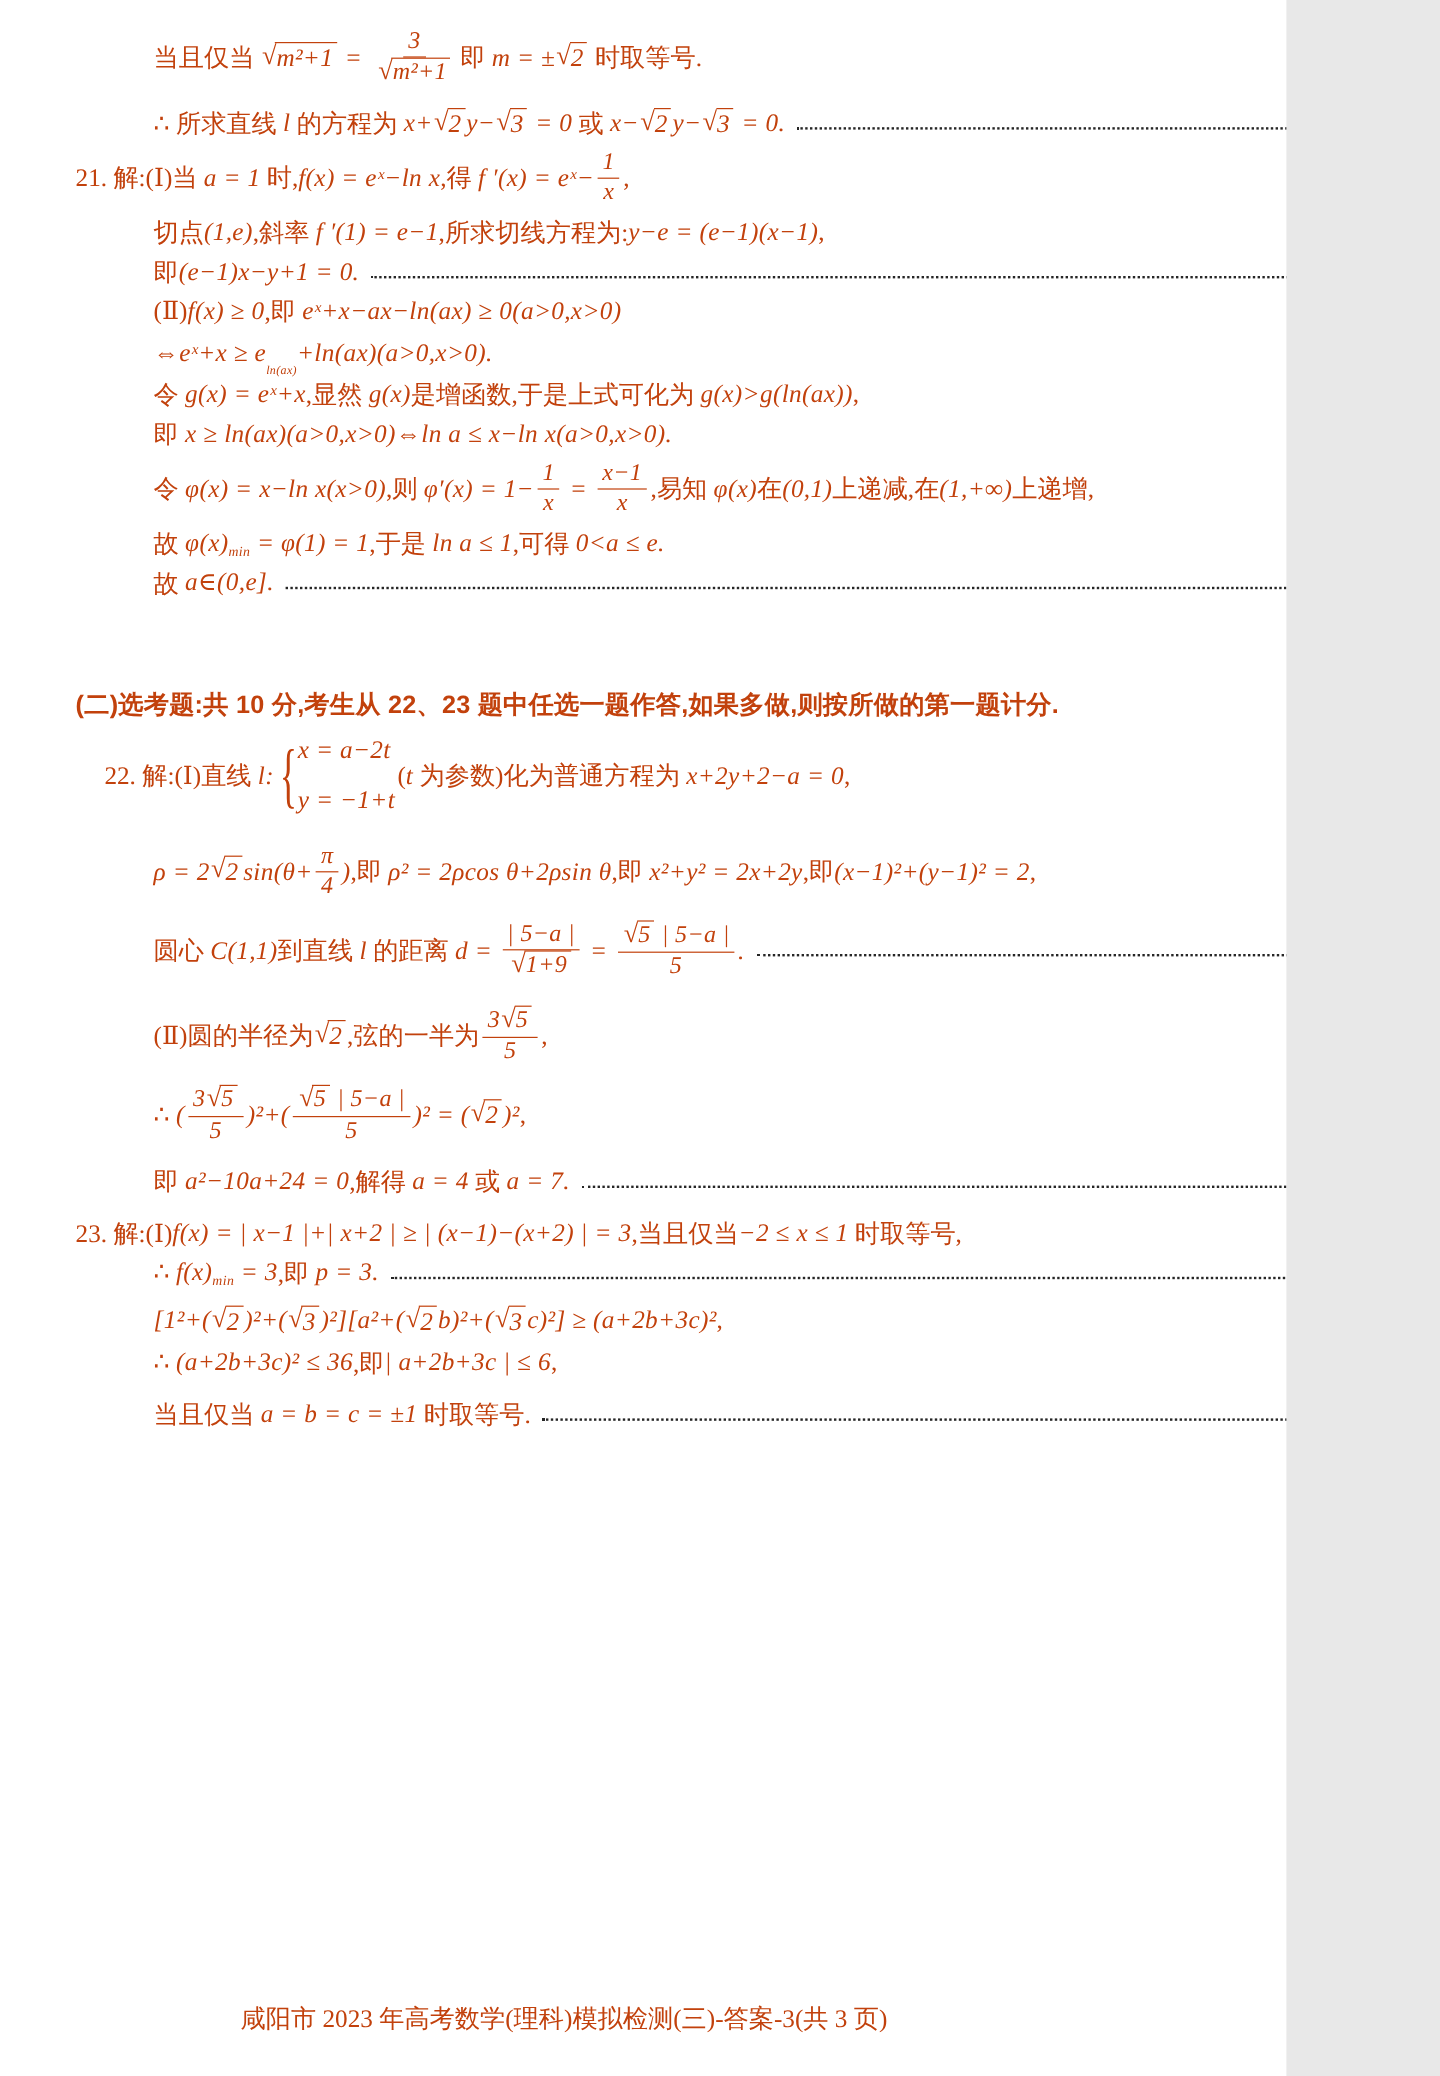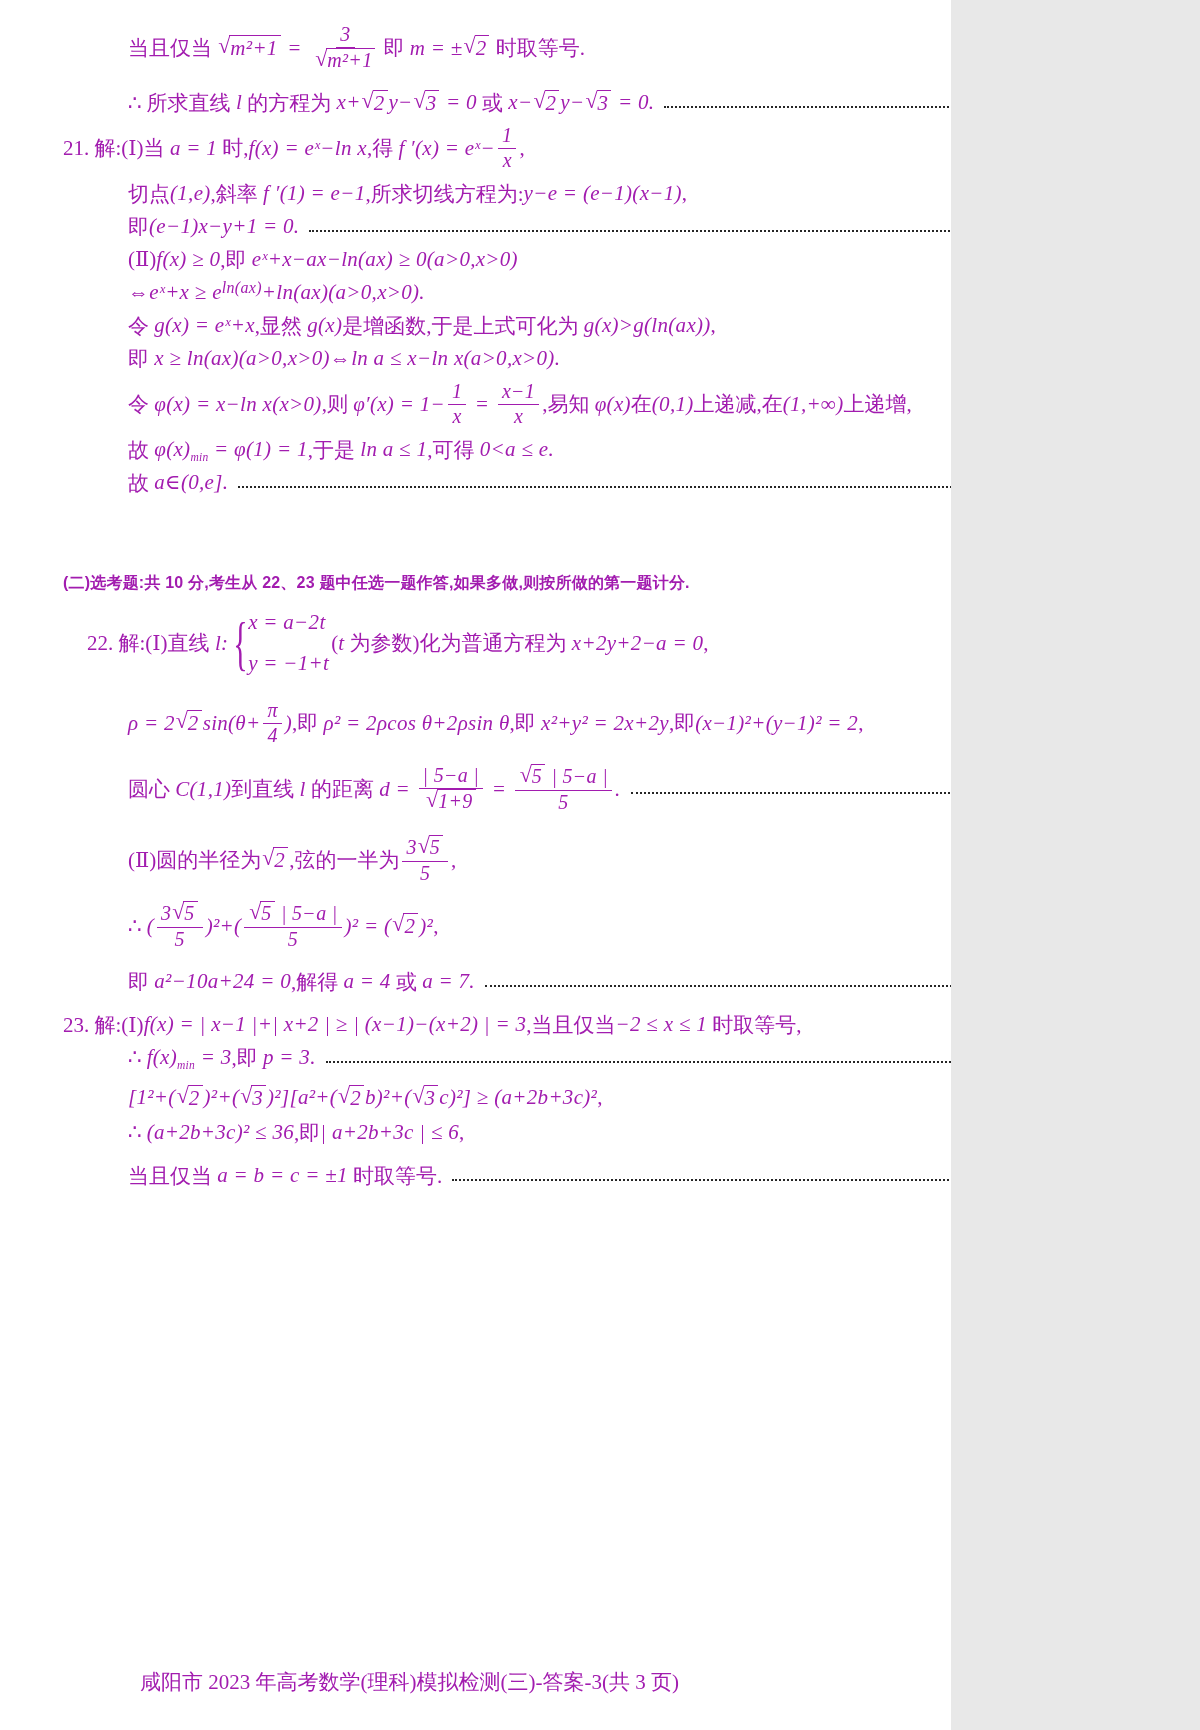--- a/index.html
+++ b/index.html
@@ -1,35 +1,35 @@
 <!DOCTYPE html>
 <html><head>
 <meta charset="utf-8">
 <style>
   html,body{margin:0;padding:0;background:#e8e8e8;}
-  .page{position:relative;width:951px;height:1730px;background:#ffffff;color:#a21caf;
+  .page{position:relative;width:1072px;height:1730px;background:#ffffff;color:#c2410c;
         font-family:"Liberation Serif","DejaVu Serif","DejaVu Sans",serif;font-size:21px;overflow:hidden;}
   .doc{position:absolute;left:63px;top:10px;width:1100px;}
   .line{display:flex;align-items:center;min-height:33px;}
   .l1{padding-left:65px;}
   .tall{min-height:58px;}
   .xtall{min-height:76px;}
   .sys{min-height:62px;margin-left:24px;}
   .mt70{margin-top:68px}.mt18{margin-top:18px}.mt13{margin-top:13px}
   .mt10{margin-top:10px}.mt8{margin-top:8px}.mt7{margin-top:7px}.mt6{margin-top:6px}.mt2{margin-top:2px}
   .t,.m,.score{white-space:pre;}
   .m{font-style:italic;letter-spacing:.3px;}
-  .heading .t{font-family:"Liberation Sans","DejaVu Sans",sans-serif;font-weight:700;font-size:16px;letter-spacing:.2px;}
+  .heading .t{font-family:"Liberation Sans","DejaVu Sans",sans-serif;font-weight:700;font-size:21px;letter-spacing:.2px;}
   .frac{display:inline-flex;flex-direction:column;align-items:center;vertical-align:middle;margin:0 3px;font-size:20px;}
   .frac .num,.frac .den{display:inline-flex;align-items:center;justify-content:center;line-height:1.15;padding:0 4px;}
   .frac .num{border-bottom:1.4px solid currentColor;padding-bottom:1px;}
   .sqrt{display:inline-flex;align-items:flex-start;margin:0 1px;}
   .sqrt .sign{line-height:1.02;font-style:normal;font-size:22px;}
   .sqrt .rad{border-top:1.4px solid currentColor;line-height:1.18;padding:0 3px 0 1px;margin-left:-1px;}
-  sup.sup{font-size:16px;align-self:flex-start;transform:translateY(3px);}
+  sup.sup{font-size:10px;align-self:flex-start;transform:translateY(3px);margin-top:25px;}
   sub.sub{font-size:11.5px;align-self:flex-end;transform:translateY(-3px);}
   .cases{display:inline-flex;align-items:center;margin:0 2px;}
   .cases .brace{font-size:60px;font-weight:300;line-height:.85;transform:scaleX(.5);margin:0 -7px 0 -4px;font-style:normal;}
   .cases .col{display:inline-flex;flex-direction:column;gap:16px;}
   .cases .crow{display:inline-flex;align-items:center;}
   .dots{flex:1 1 auto;margin:0 10px;border-bottom:2.6px dotted #262626;align-self:center;height:2px;min-width:30px;transform:translateY(3px);}
   .footer{position:absolute;left:0;right:0;top:1668px;text-align:center;transform:translateX(-66px);font-size:21px;}
 </style>
 </head>
 <body>

